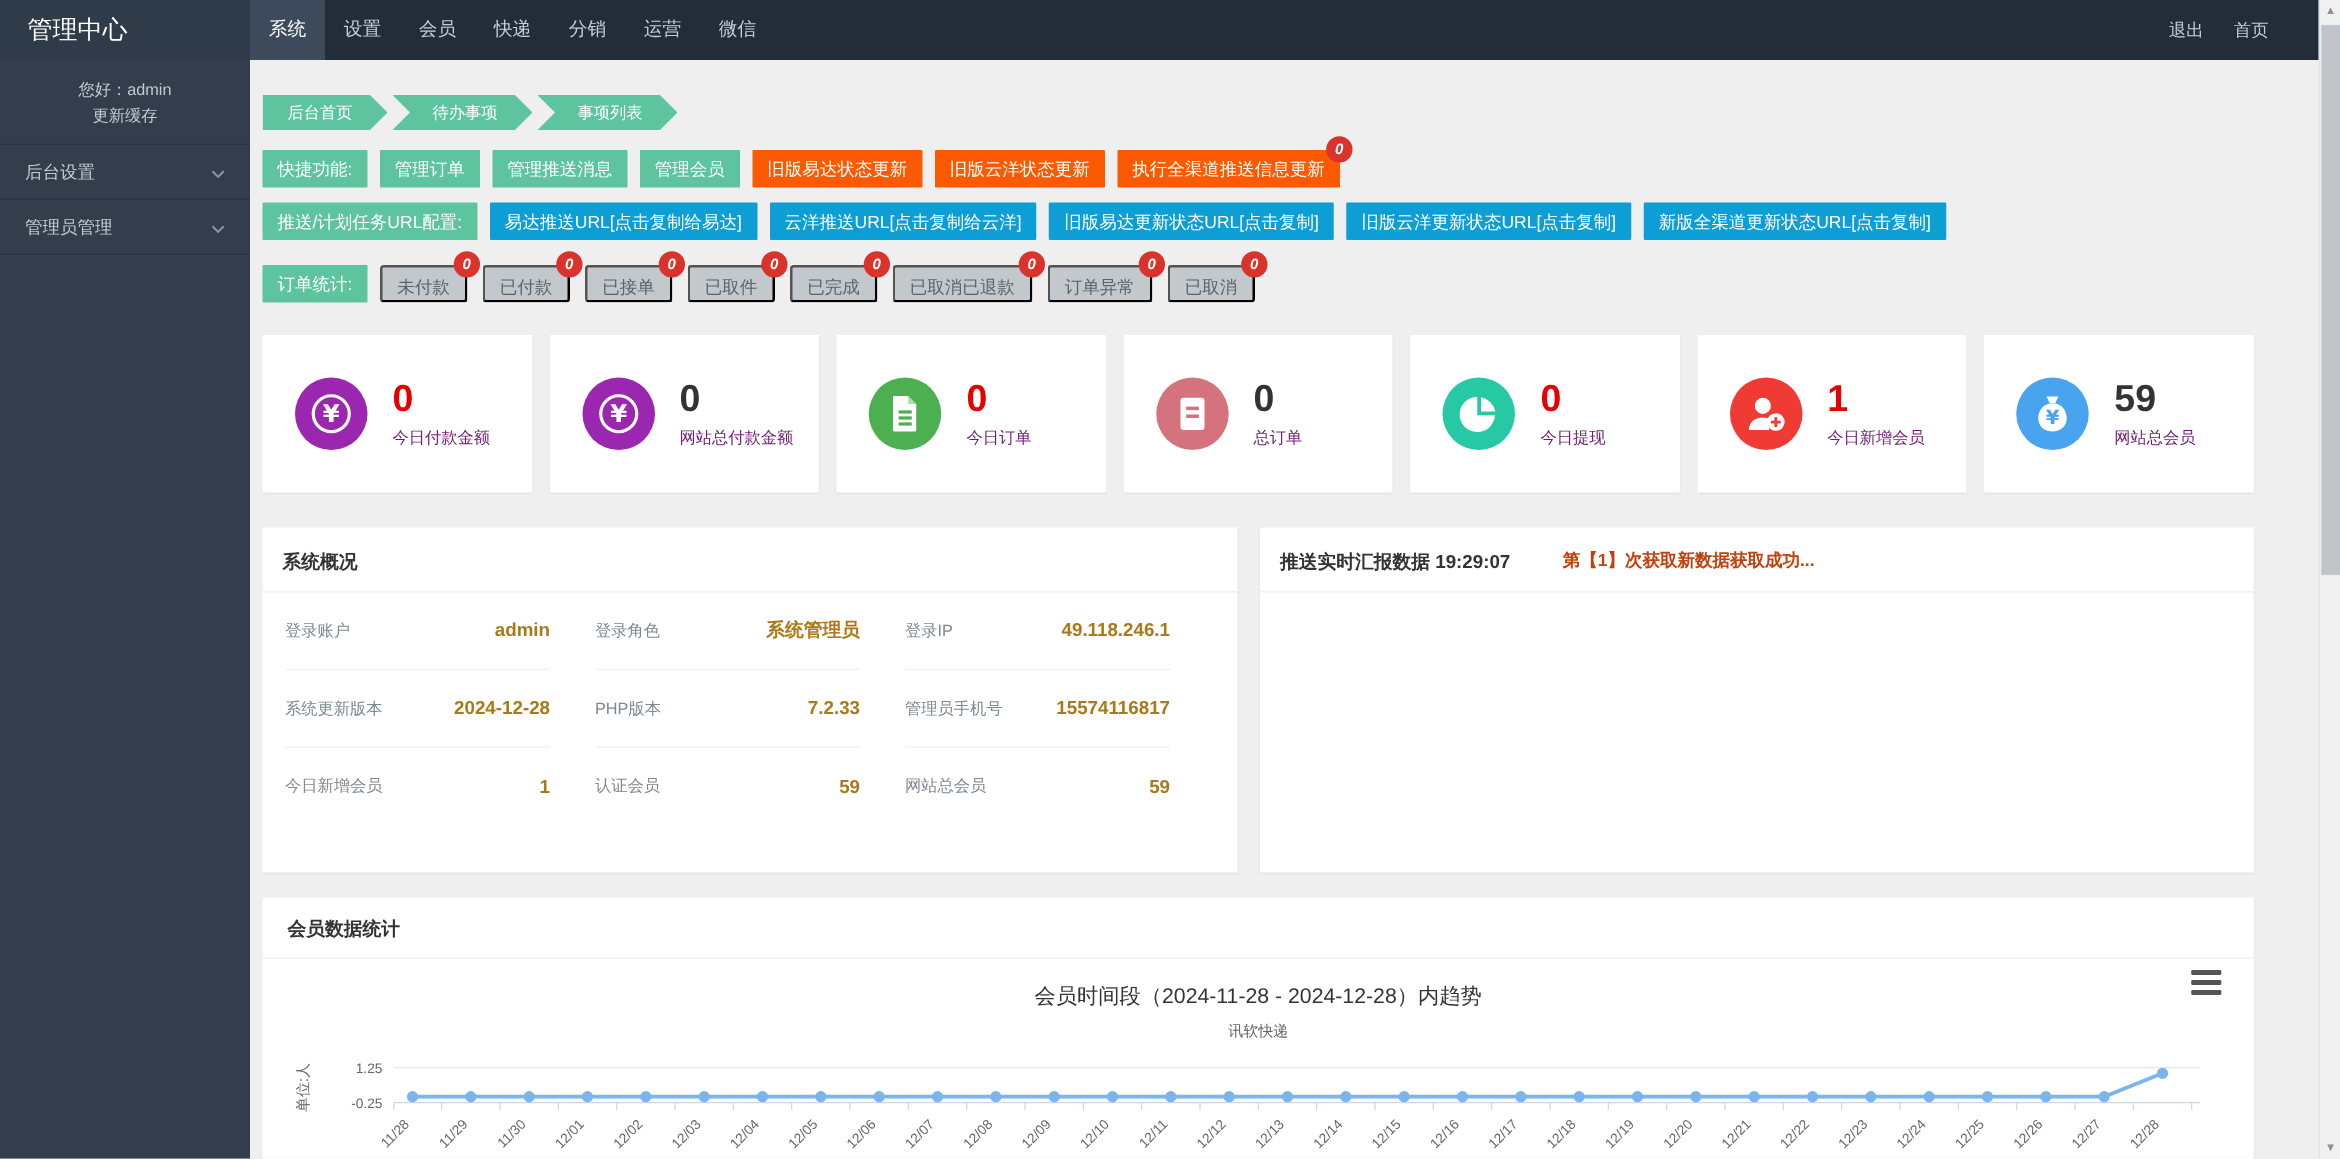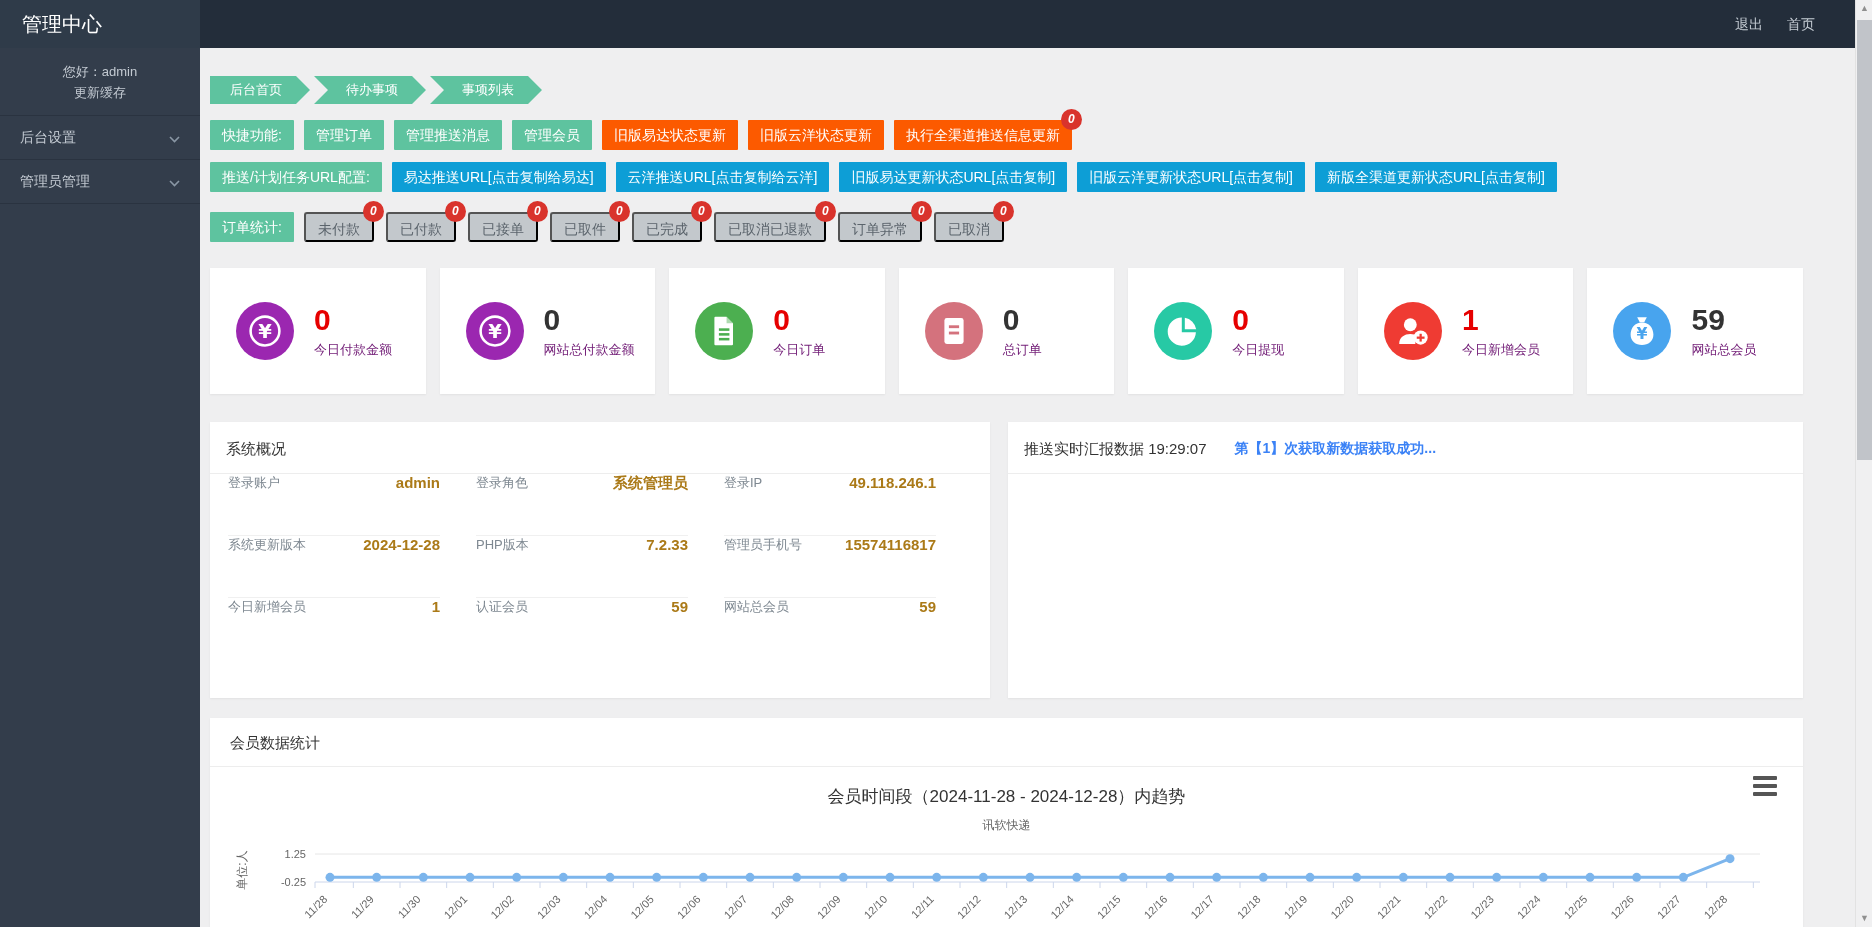--- a/index.html
+++ b/index.html
@@ -48,29 +48,29 @@
   .card-icon svg{width:36px;height:36px}
   .card-info{margin-left:20px}
   .card-value{font-size:30px;font-weight:bold;line-height:32px}
   .card-label{font-size:13px;color:#701a75;margin-top:5px;white-space:nowrap}
 
   
   .panels{display:flex;gap:18px;margin-top:28px}
   .panel{background:#fff;box-shadow:0 1px 2px rgba(0,0,0,.06)}
   .panel.sys{width:780px;height:276px;padding:18px 16px}
   .panel.push{flex:1;height:276px;padding:18px 16px}
-  .panel-title{font-size:15px;font-weight:normal;color:#333}
+  .panel-title{font-size:15px;font-weight:bold;color:#333}
   .panel-hr{border-bottom:1px solid #ededed;margin:14px -16px 0}
   .sys-row{display:flex;padding:0 2px}
-  .sys-cell{flex:1;margin-right:36px;display:flex;justify-content:space-between;height:62px;border-bottom:1px solid #f0f0f0}
+  .sys-cell{flex:1;margin-right:36px;display:flex;justify-content:space-between;align-items:center;height:62px;border-bottom:1px solid #f0f0f0}
   .sys-row:last-child .sys-cell{border-bottom:none}
   .sys-label{font-size:13px;color:#7e8891}
   .sys-value{font-size:15px;font-weight:bold;color:#ab7a18}
   .push-title-row{display:flex;}
-  .push-status{color:#3b82f6;font-weight:bold;font-size:14px;margin-left:28px}
+  .push-status{color:#c2410c;font-weight:bold;font-size:14px;margin-left:42px}
 
   
   .panel.chart{margin-top:20px;height:340px;padding:16px 20px;position:relative}
   .chart-hr{border-bottom:1px solid #ededed;margin:13px -20px 0}
   .chart-title{text-align:center;font-size:17px;color:#333;margin-top:18px}
   .chart-sub{text-align:center;font-size:12px;color:#666;margin-top:9px}
   .hamburger{position:absolute;top:58px;right:26px;width:24px;height:20px;display:flex;flex-direction:column;justify-content:space-between;cursor:pointer}
   .hamburger i{display:block;height:4px;background:#555;border-radius:1px}
   .chart-svg{display:block;margin-top:6px}
   .legend{display:flex;justify-content:center;align-items:center;font-size:14px;color:#333;cursor:pointer}
@@ -81,20 +81,29 @@
   .sb-arrow{position:absolute;left:0;width:17px;height:17px;color:#8f8f8f;font-size:9px;text-align:center;line-height:17px;cursor:pointer}
   .sb-up{top:0}
   .sb-down{bottom:0}
   .sb-thumb{position:absolute;left:1px;top:20px;width:15px;height:440px;background:#c1c4c9;cursor:pointer}
 </style>
 </head>
 <body>
 
 <div class="navbar">
   <div class="logo">管理中心</div>
+  <div style="display:flex" id="nav-menu">
+      <div class="nav-item active">系统</div>
+      <div class="nav-item">设置</div>
+      <div class="nav-item">会员</div>
+      <div class="nav-item">快递</div>
+      <div class="nav-item">分销</div>
+      <div class="nav-item">运营</div>
+      <div class="nav-item">微信</div>
+    </div>
   <div class="nav-spacer"></div>
   <div style="display:flex;padding-right:28px" id="nav-right">
       <div class="nav-link">退出</div>
       <div class="nav-link">首页</div>
     </div>
 </div>
 
 <div class="sidebar">
   <div class="user-block">
     <div>您好：admin</div>

